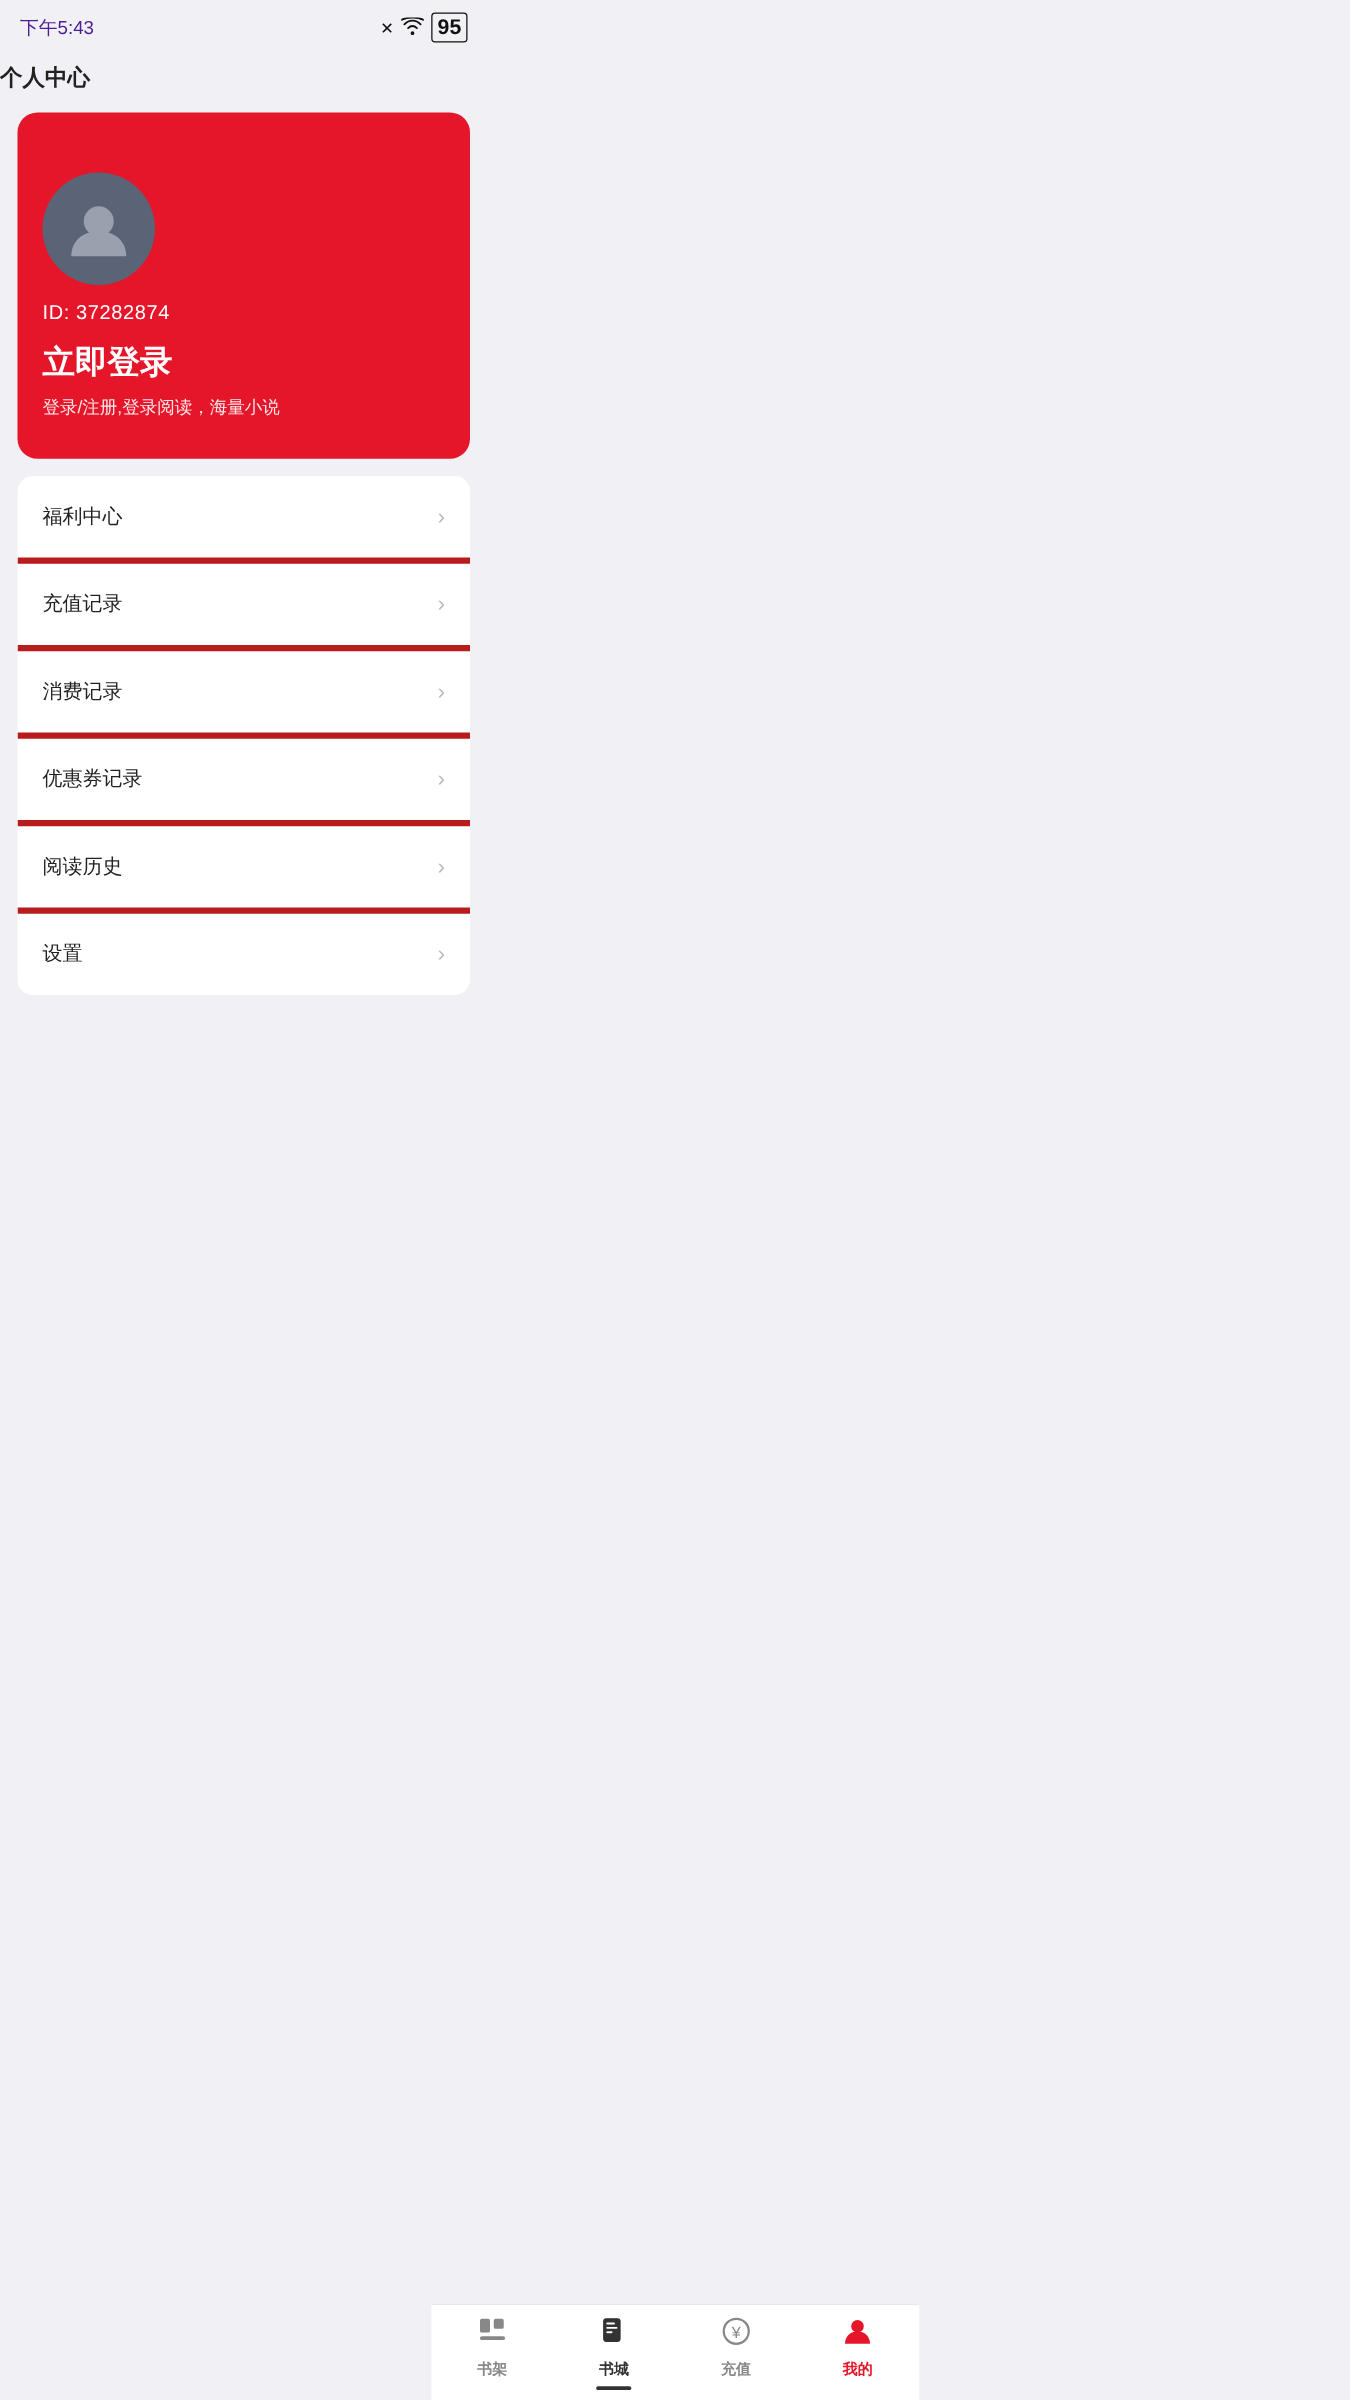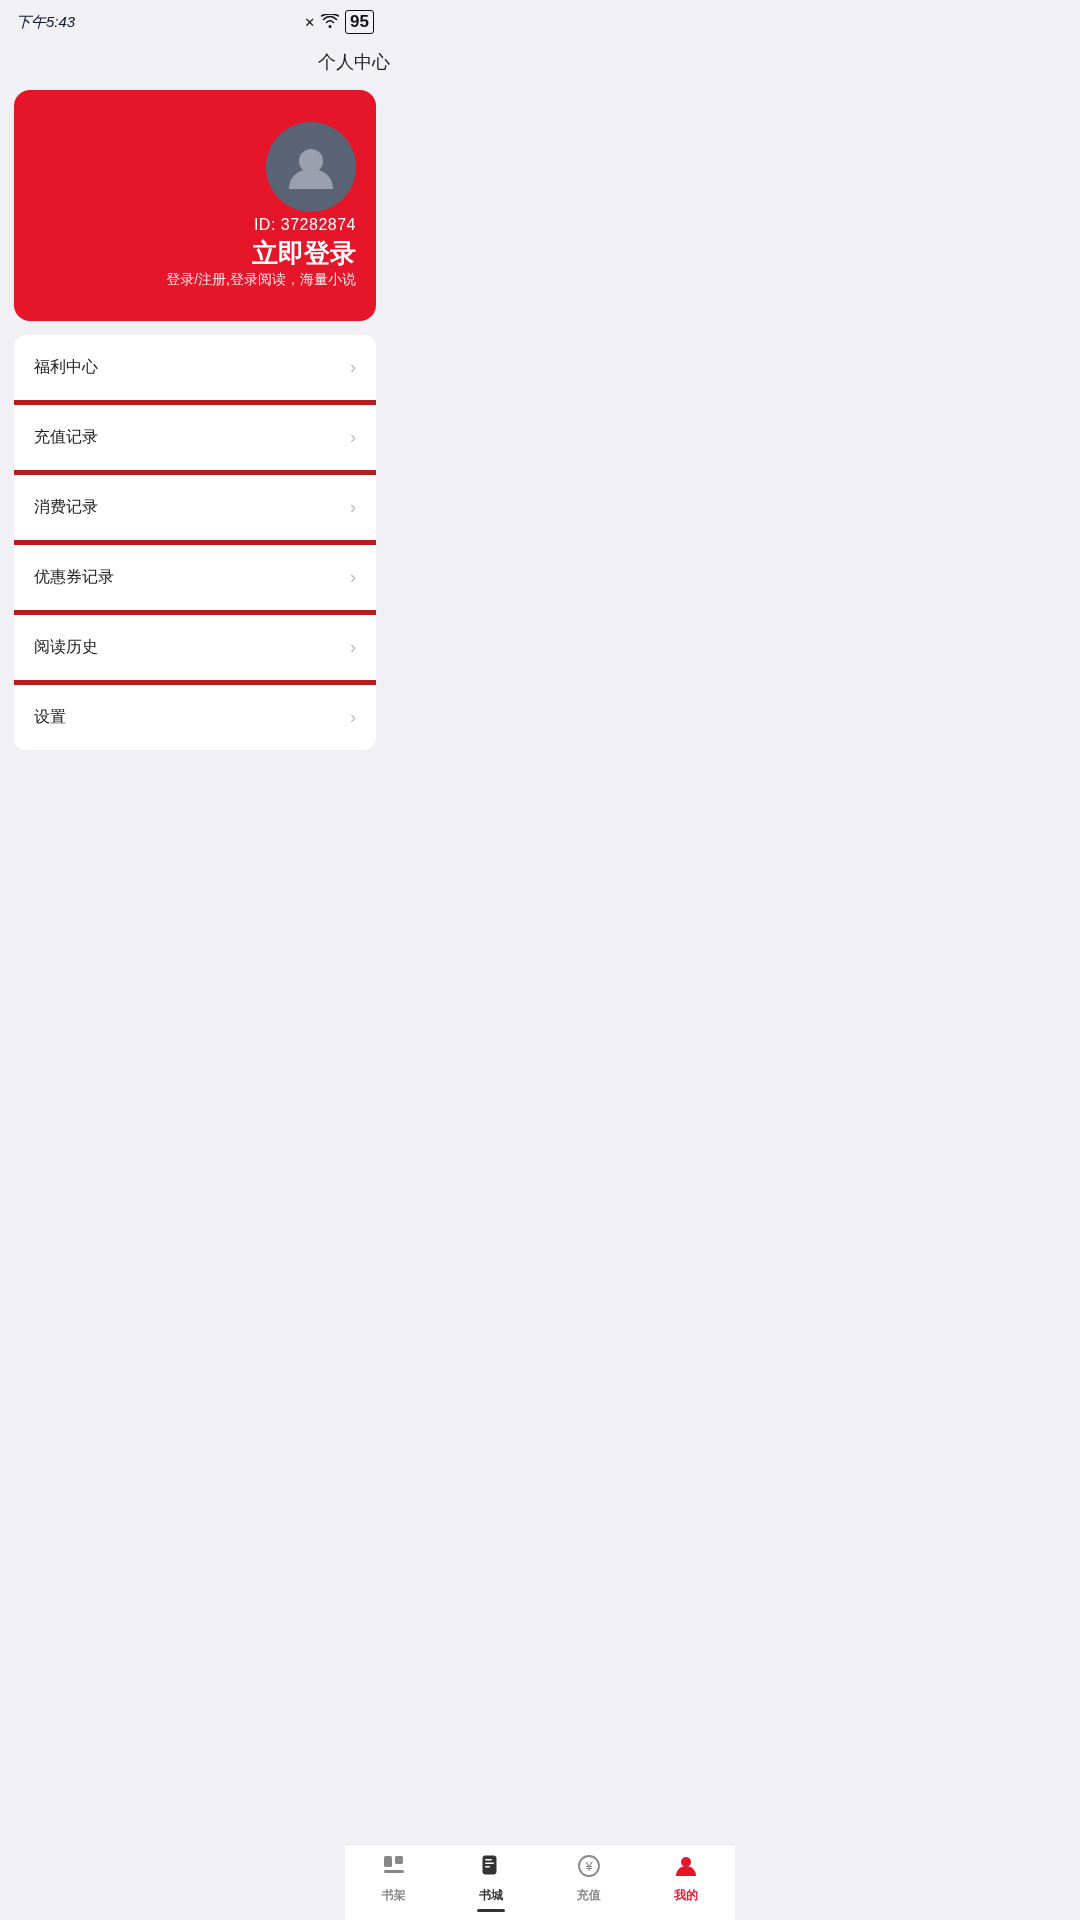--- a/index.html
+++ b/index.html
@@ -18,60 +18,60 @@
     .status-bar {
       display: flex;
       justify-content: space-between;
       align-items: center;
       padding: 10px 16px 6px;
       background: #f0f0f5;
     }
     .status-time {
       font-size: 15px;
       font-weight: 500;
-      color: #0f172a;
-      font-style: italic;
+      color: #4c1d95;
     }
     .status-icons {
       display: flex;
       align-items: center;
       gap: 6px;
     }
     .status-icons span {
       font-size: 13px;
       color: #111;
     }
 
     
     .page-title {
-      text-align: right;
+      text-align: left;
       font-size: 18px;
-      font-weight: 400;
+      font-weight: 700;
       color: #222;
       padding: 10px 0 16px;
       background: #f0f0f5;
     }
 
     
     .content {
       padding: 0 14px;
       display: flex;
       flex-direction: column;
       gap: 14px;
       padding-bottom: 90px;
     }
 
     
     .profile-card {
       background: #e5162a;
       border-radius: 16px;
-      padding: 32px 20px 32px;
+      padding: 48px 20px 32px;
       display: flex;
       flex-direction: column;
-      align-items: flex-end;
+      align-items: flex-start;
+      gap: 10px;
     }
 
     .avatar-circle {
       width: 90px;
       height: 90px;
       border-radius: 50%;
       background: #5a6476;
       display: flex;
       align-items: center;
       justify-content: center;

